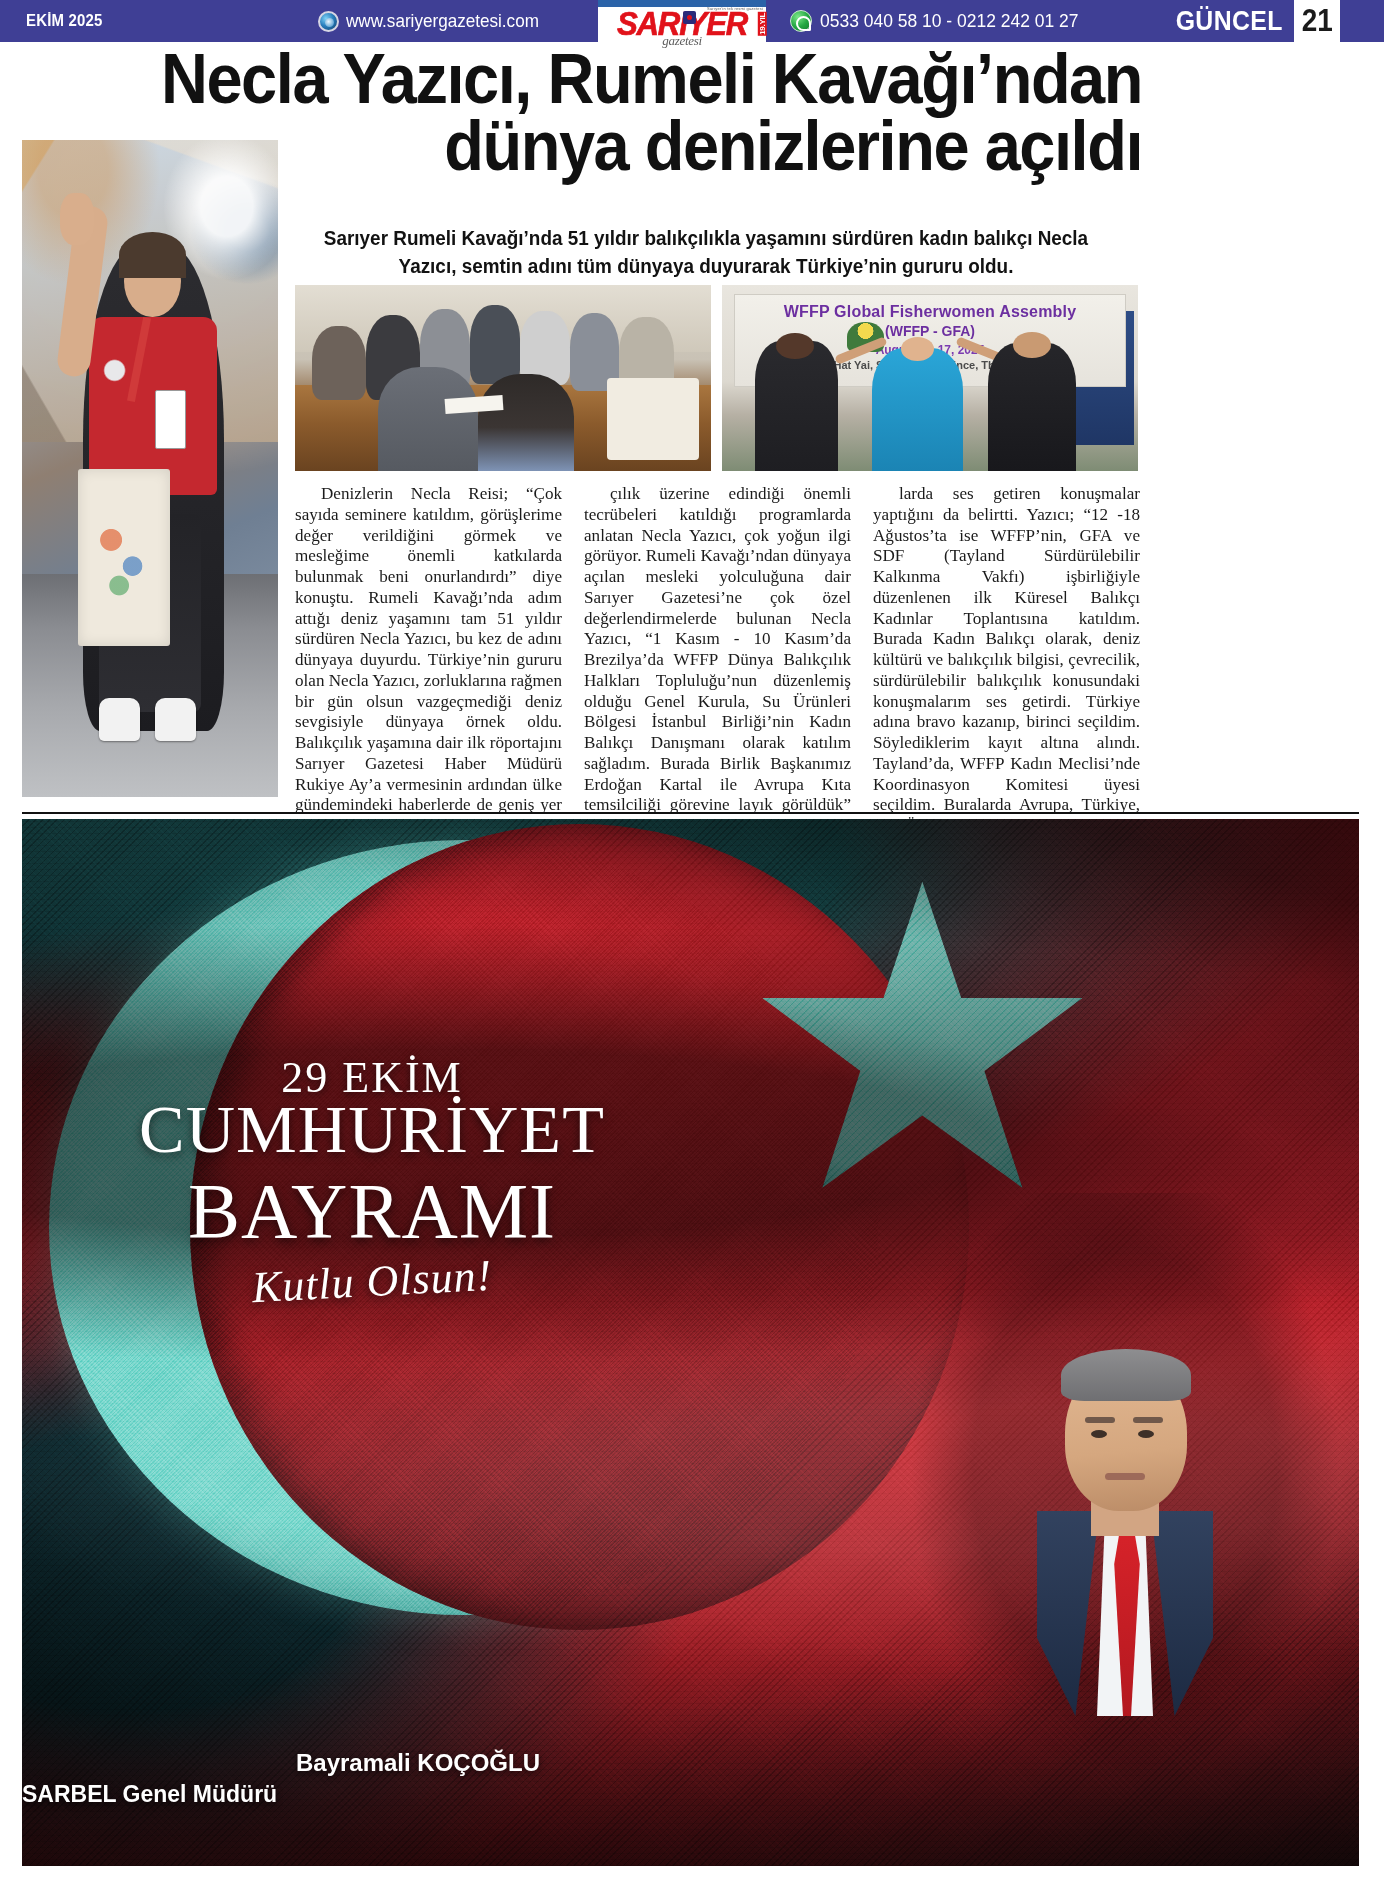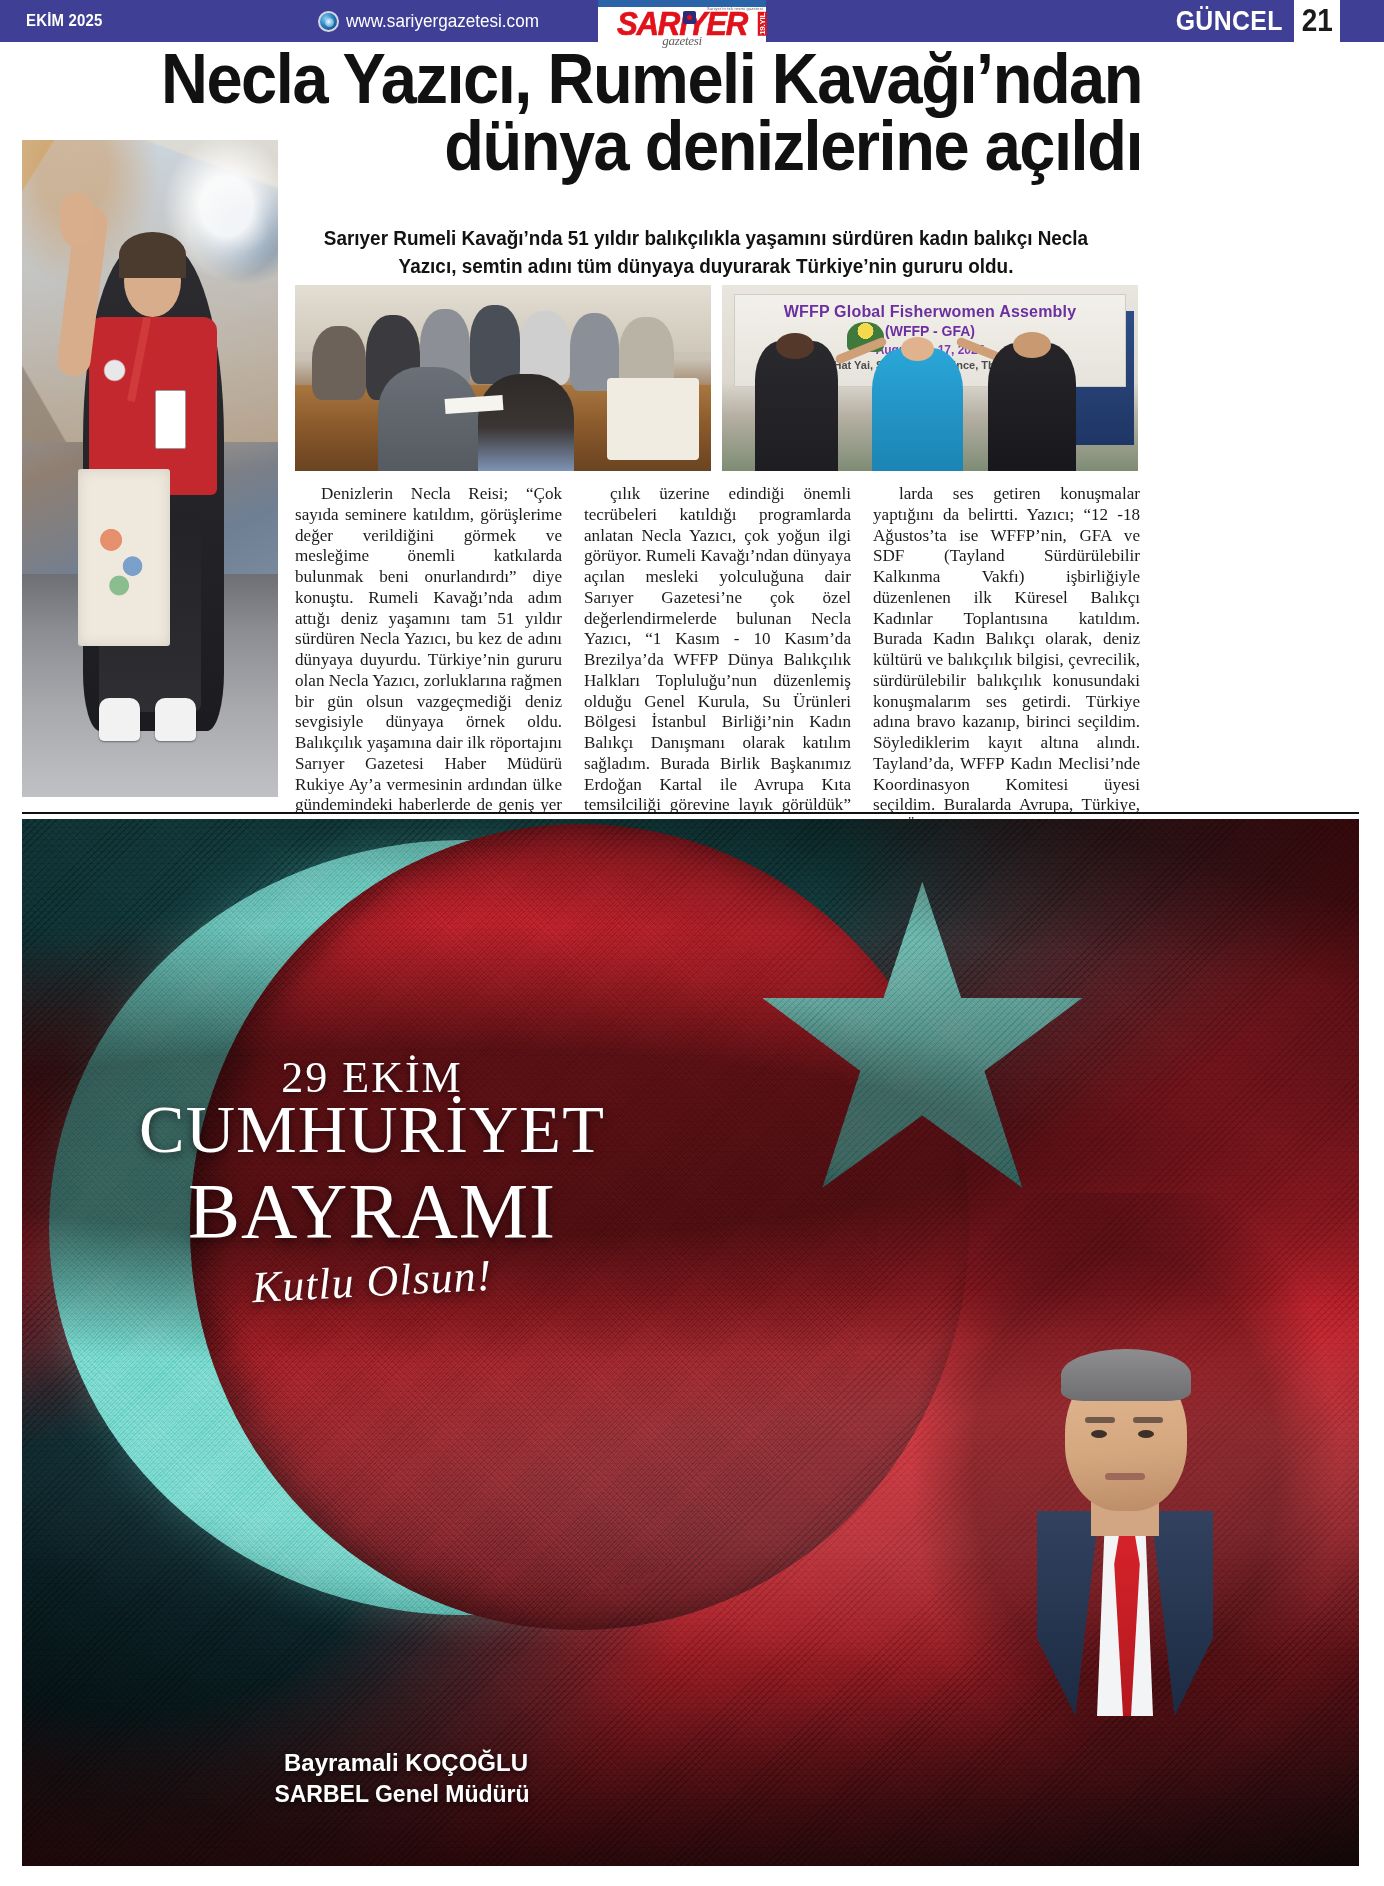--- a/index.html
+++ b/index.html
@@ -506,29 +506,29 @@
   }
   .ad-kutlu{
     position:absolute; left:0; top:437px; width:700px;
     text-align:center; color:#fff;
     font-family:"Liberation Serif", serif;
     font-style:italic; font-size:44px; letter-spacing:1px;
     text-shadow: 0 3px 10px rgba(0,0,0,.65);
     transform: rotate(-3deg); transform-origin:center;
   }
   .ad-name{
-    position:absolute; left:4px; top:930px; width:760px;
+    position:absolute; left:16px; top:930px; width:760px;
     text-align:center; color:#fff;
     font-family:"Liberation Sans", sans-serif;
     font-weight:700; font-size:24px;
     text-shadow: 0 2px 6px rgba(0,0,0,.7);
   }
   .ad-role{
     position:absolute; left:0; top:962px; width:760px;
-    text-align:center; color:#fff;
+    text-align:left; color:#fff;
     font-family:"Liberation Sans", sans-serif;
     font-weight:700; font-size:23px;
     text-shadow: 0 2px 6px rgba(0,0,0,.7);
   }
 
   
   .ad-person{
     position:absolute; right:34px; bottom:0;
     width:400px; height:655px;
   }
@@ -600,20 +600,24 @@
 
     <div class="logo-block">
       <div class="logo-topline"></div>
       <div class="logo-micro">Sarıyer'in tek resmi gazetesi</div>
       <div class="logo-word">SARIYER</div>
       <div class="logo-dot"></div>
       <div class="logo-yil">19.YIL</div>
       <div class="logo-sub">gazetesi</div>
     </div>
 
+    <div class="mh-phone">
+      <span class="wa-ic"></span>
+      <span class="mh-phone-txt">0533 040 58 10  -  0212 242 01 27</span>
+    </div>
 
     <div class="mh-section">
       <span>GÜNCEL</span>
     </div>
     <div class="mh-pageno">
       <span>21</span>
     </div>
   </div>
 
   <h1 class="headline">

